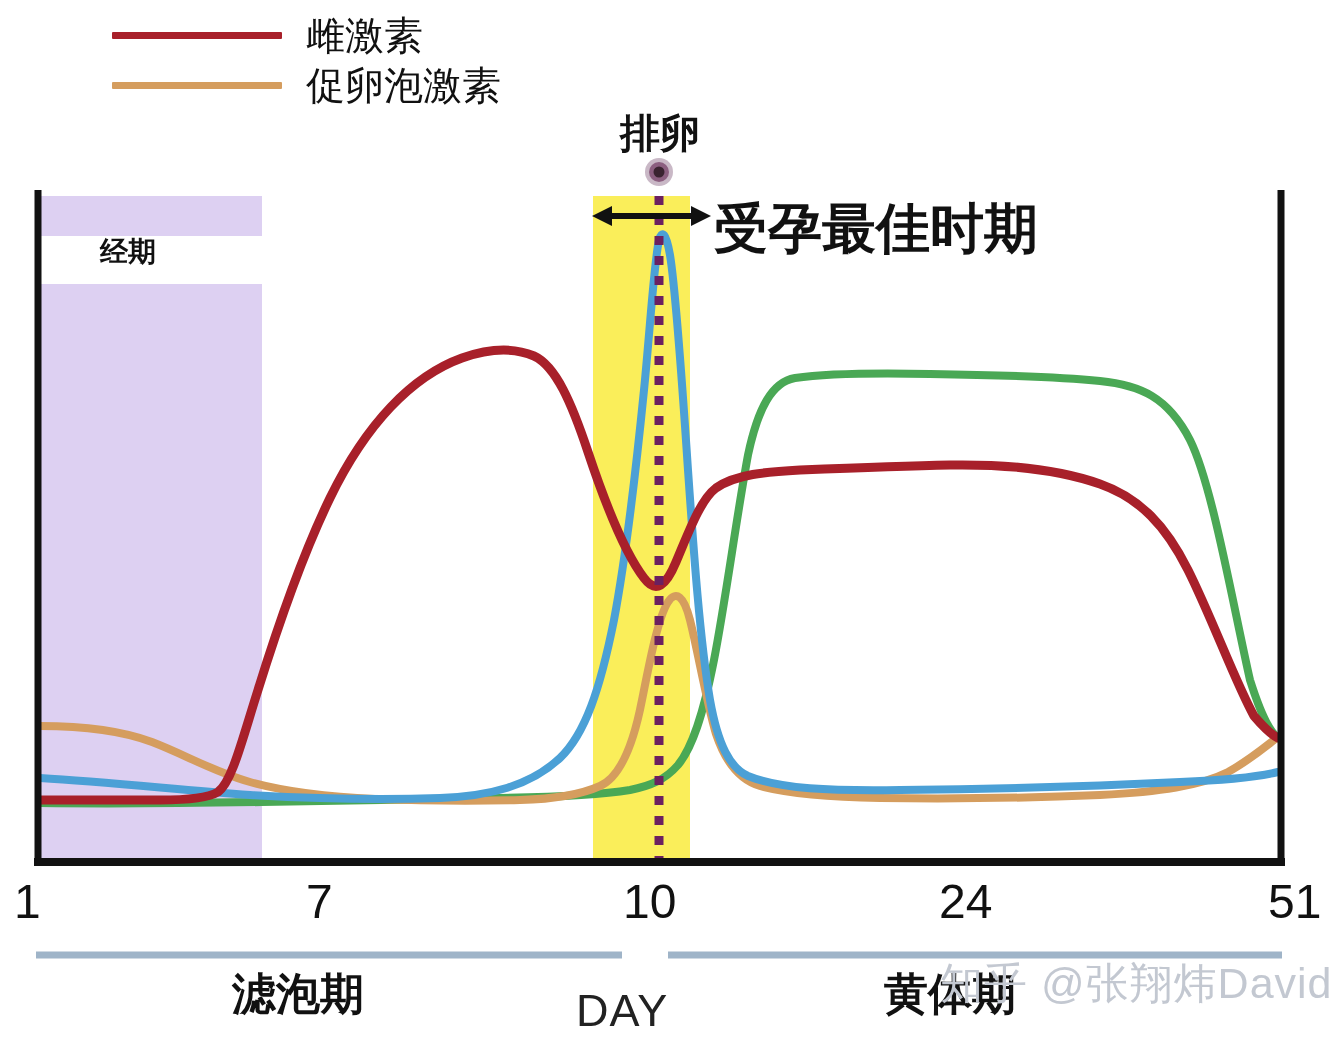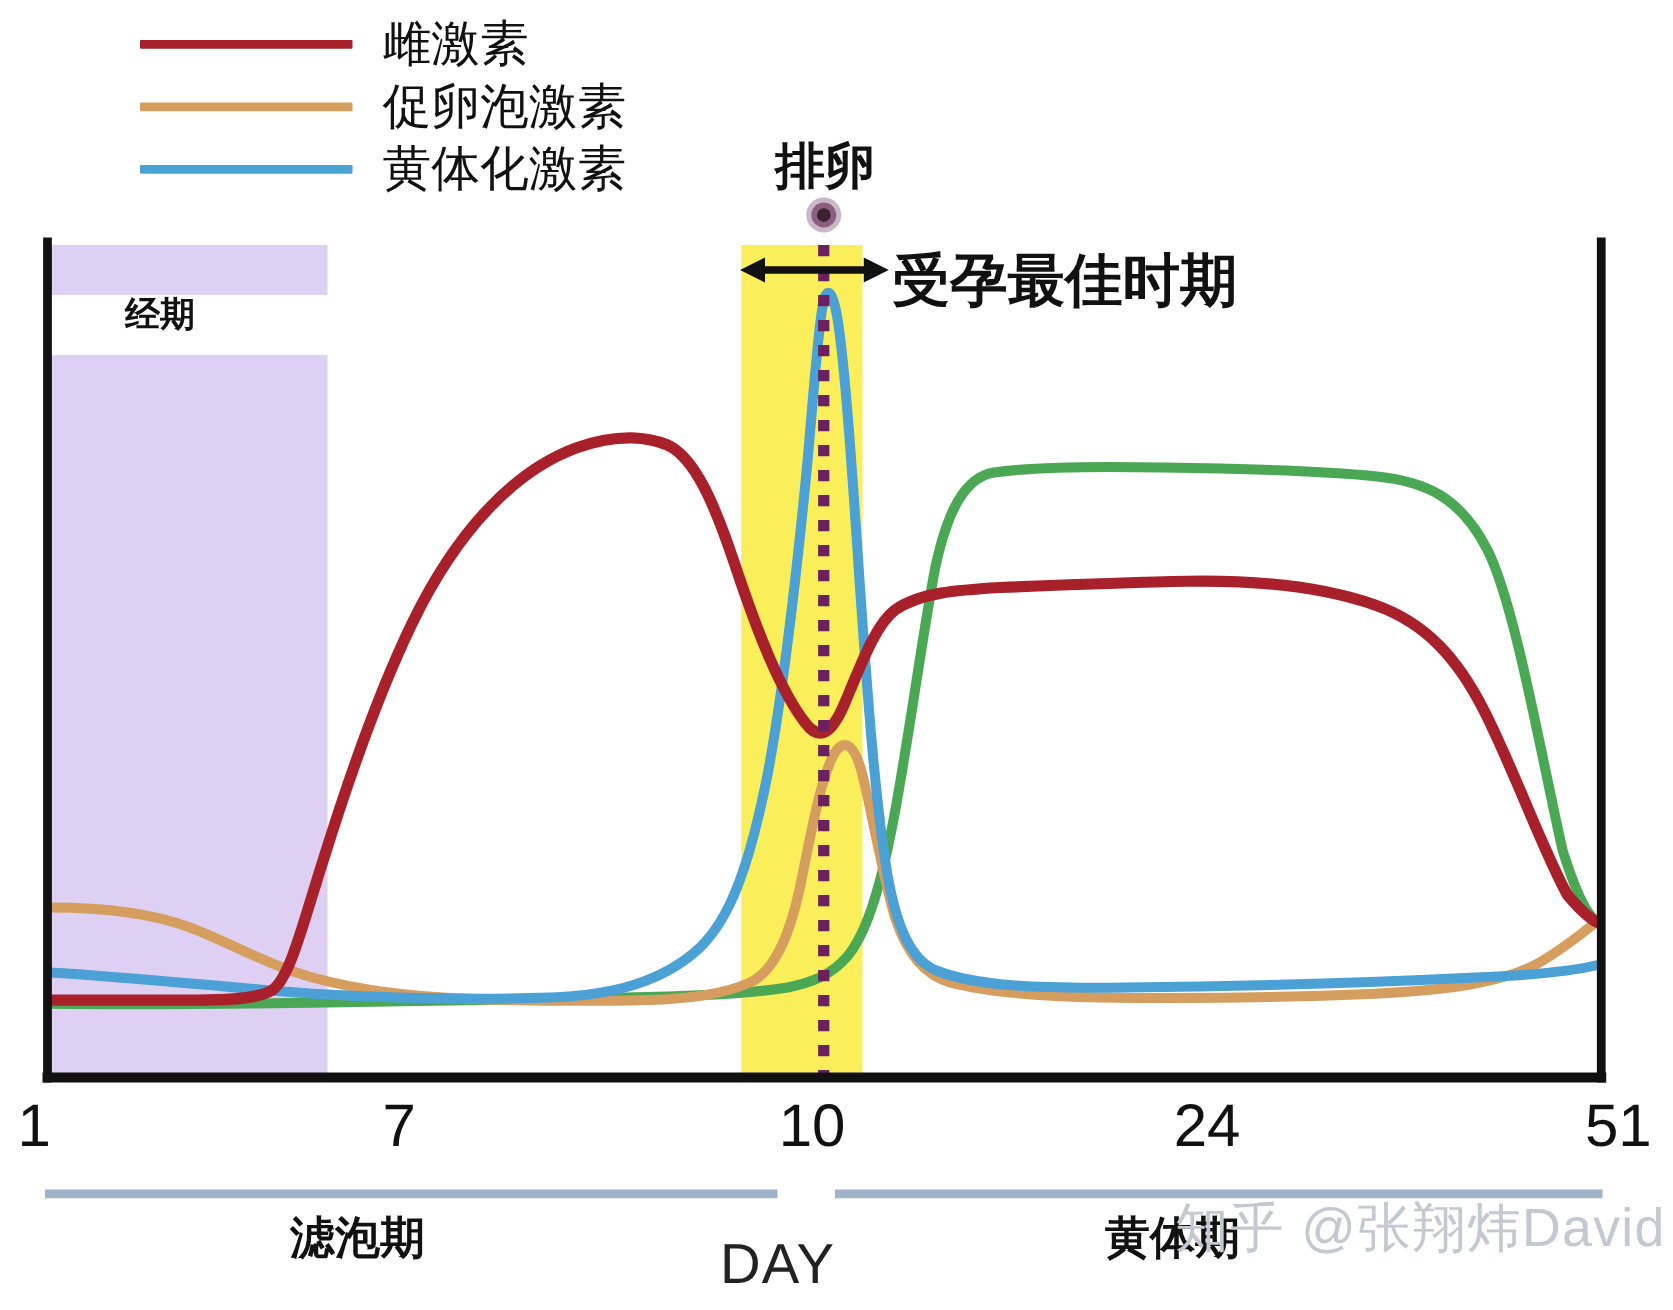--- a/index.html
+++ b/index.html
@@ -73,41 +73,41 @@
   }
   #label-ovulation {
     left: 620px;
     top: 113px;
     font-size: 40px;
     font-weight: 700;
   }
   #label-fertile {
     left: 714px;
     top: 201px;
-    font-size: 46px;
+    font-size: 54px;
     font-weight: 700;
   }
   .tick-label {
     position: absolute;
     font-size: 48px;
     color: #111111;
     line-height: 1;
   }
   #axis-title-day {
     position: absolute;
     left: 576px;
     top: 985px;
     font-size: 45px;
     color: #222222;
     letter-spacing: 1px;
     text-align: right;
   }
   .phase-label {
     position: absolute;
-    font-size: 36px;
+    font-size: 44px;
     font-weight: 700;
     color: #111111;
     line-height: 1;
   }
   #phase-label-follicular { left: 232px; top: 972px; }
   #phase-label-luteal     { left: 884px; top: 972px; }
 
   #watermark {
     position: absolute;
     left: 940px;
@@ -126,24 +126,20 @@
 <div id="root">
 
   <div id="legend">
     <div class="legend-row" style="top:56px;">
       <span class="legend-swatch" style="background:#d59d5e;"></span>
       <span class="legend-label">促卵泡激素</span>
     </div>
     <div class="legend-row" style="top:6px;">
       <span class="legend-swatch" style="background:#a8202a;"></span>
       <span class="legend-label">雌激素</span>
-    </div>
-    <div class="legend-row" style="top:106px;">
-      <span class="legend-swatch" style="background:#4ba0d6;"></span>
-      <span class="legend-label">黄体化激素</span>
     </div>
   </div>
 
   <svg id="plot" viewBox="0 0 1338 1048" width="1338" height="1048" xmlns="http://www.w3.org/2000/svg">
 
     <rect x="40" y="196" width="222" height="664" fill="#ddd0f2"></rect>
 
     <rect x="593" y="196" width="97" height="664" fill="#faee5a"></rect>
 
     <rect x="40" y="236" width="235" height="48" fill="#ffffff"></rect>

